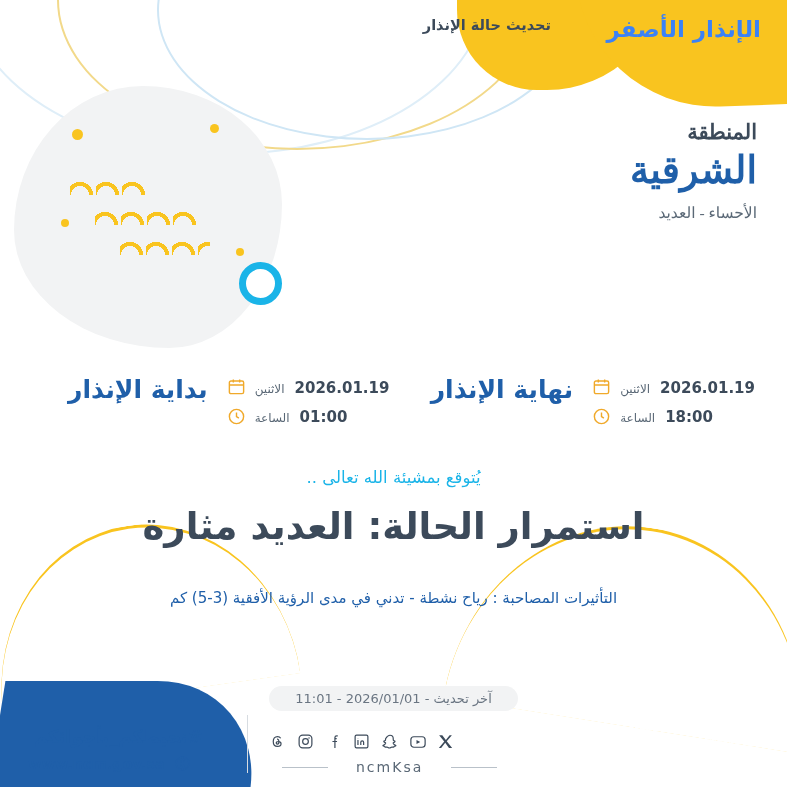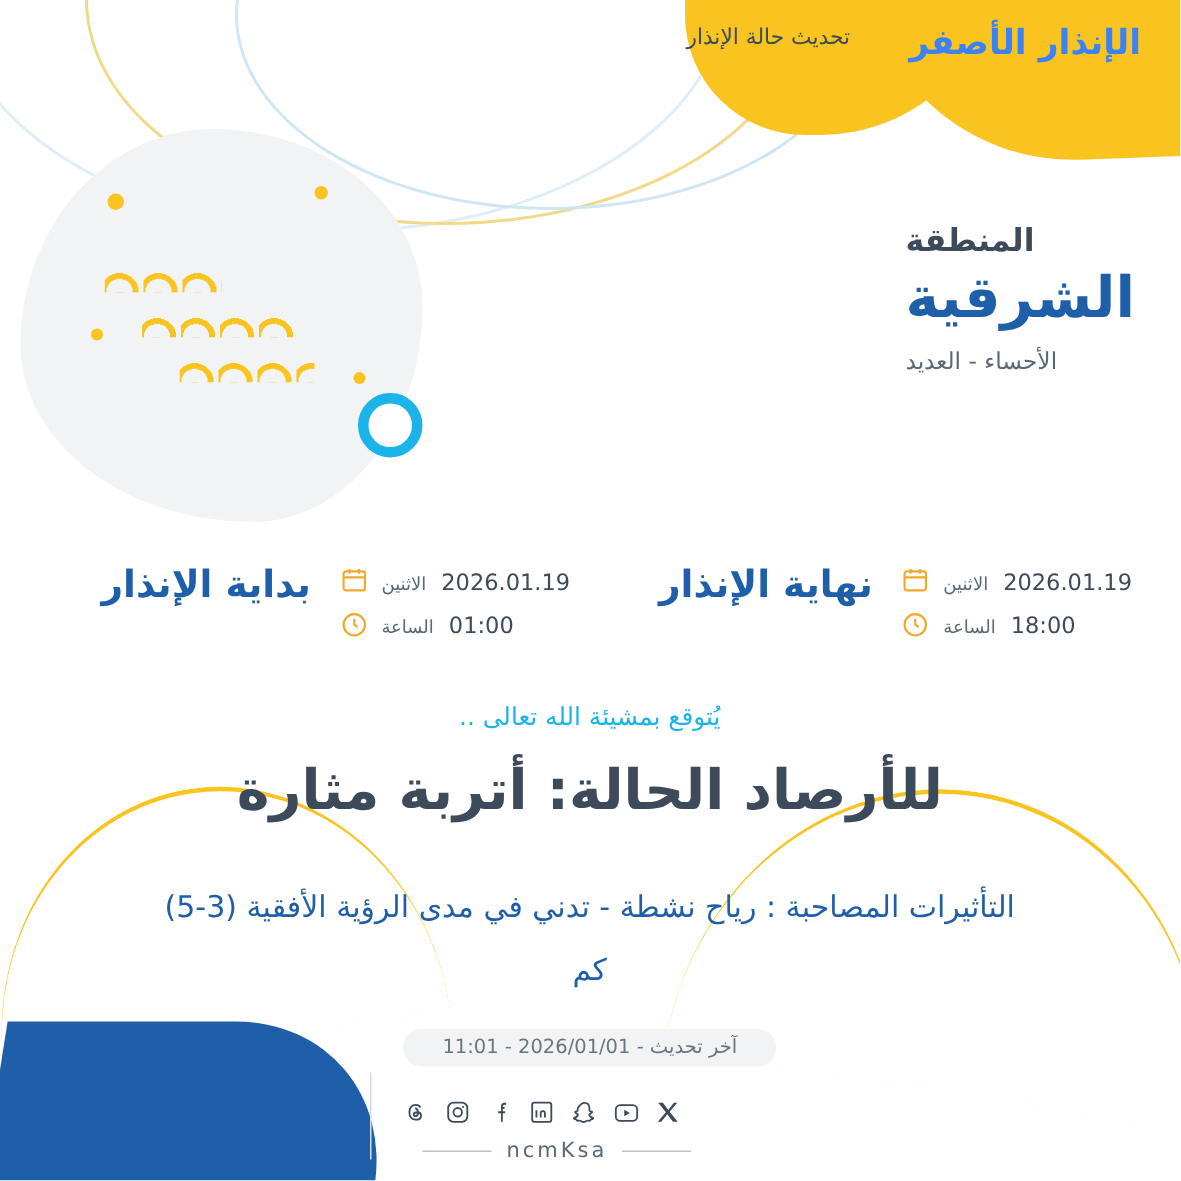--- a/index.html
+++ b/index.html
@@ -107,36 +107,38 @@
     padding: 6px 26px 8px 40px;
     font-size: 23px;
     font-weight: bold;
     color: #3b82f6;
     letter-spacing: -0.2px;
     z-index: 5;
   }
 
   .update-lines {
     position: absolute;
-    top: 14px; right: 220px;
+    top: 14px; right: 236px;
     text-align: left;
     z-index: 5;
     line-height: 1.65;
+    font-weight: bold;
   }
   .update-lines div {
     font-size: 14.5px;
     color: #3c4a5a;
   }
 
   
   .region-wrap {
     position: absolute;
-    top: 148px; right: 30px;
-    text-align: left;
-    z-index: 5;
+    top: 120px; right: 30px;
+    text-align: right;
+    z-index: 5;
+    font-family: Liberation Serif, serif;
   }
   .region-label {
     font-size: 21px;
     color: #3c4a5a;
     font-weight: bold;
     line-height: 1.2;
   }
   .region-name {
     font-size: 38px;
     color: #1f5fa9;
@@ -181,21 +183,21 @@
     color: #f0a92a;
     display: flex; align-items: center; justify-content: center;
   }
   .time-vals { text-align: right; }
   .time-row {
     display: flex; gap: 10px; align-items: baseline;
     justify-content: flex-end;
     line-height: 1.95;
   }
   .time-row .lbl { font-size: 12px; color: #5a6876; }
-  .time-row .val { font-size: 15px; color: #3c4a5a; direction: ltr; }
+  .time-row .val { font-size: 15px; color: #3c4a5a; direction: ltr; font-weight: bold; }
 
   
   .expect {
     position: absolute;
     top: 468px; left: 0; right: 0;
     text-align: center;
     font-size: 16.5px;
     color: #1ab4e8;
     z-index: 5;
   }
@@ -206,21 +208,21 @@
     font-size: 37px;
     font-weight: bold;
     color: #3c4a5a;
     z-index: 5;
     letter-spacing: -0.5px;
   }
   .effects {
     position: absolute;
     top: 583px; left: 0; right: 0;
     text-align: center;
-    font-size: 20px;
+    font-size: 15px;
     color: #1f5fa9;
     line-height: 2.1;
     padding: 0 102px;
     z-index: 5;
   }
 
   
   .last-update {
     position: absolute;
     top: 686px; left: 0; right: 0;
@@ -265,21 +267,21 @@
     display: flex; gap: 9px; align-items: center;
   }
   .sic {
     width: 19px; height: 19px;
     color: #3c4a5a;
     display: flex; align-items: center; justify-content: center;
   }
   .handle {
     position: absolute;
     left: 282px; bottom: 12px;
-    display: flex; align-items: center; gap: 10px;
+    display: flex; align-items: center; gap: 28px;
     color: #5a6876;
     font-size: 14px;
     letter-spacing: 2px;
     justify-content: center;
   }
   .handle .bar { width: 46px; height: 1px; background: #b9c1c9; }
 
   .web {
     position: absolute;
     left: 28px; bottom: 14px;
@@ -391,21 +393,21 @@
               <path d="M12 7v5l3 2"></path>
           </svg>
         </span>
       </div>
       <div class="time-title">بداية الإنذار</div>
     </div>
 
   </div>
 
   <div class="expect">يُتوقع بمشيئة الله تعالى ..</div>
-  <div class="headline">للأرصاد الحالة: أتربة مثارة</div>
+  <div class="headline">استمرار الحالة: العديد مثارة</div>
   <div class="effects">التأثيرات المصاحبة : رياح نشطة - تدني في مدى الرؤية الأفقية (3-5) كم</div>
 
   <div class="last-update">
     <span>آخر تحديث - 2026/01/01 - 11:01</span>
   </div>
 
   <div class="footer">
 
     <div class="logo-area">
       <div class="logo-text">

